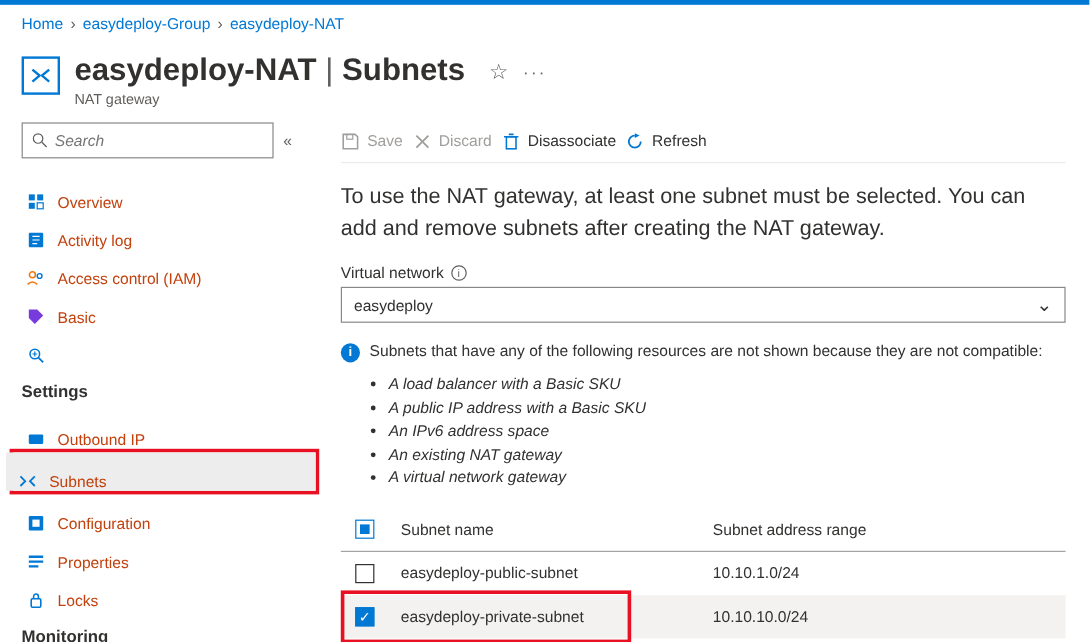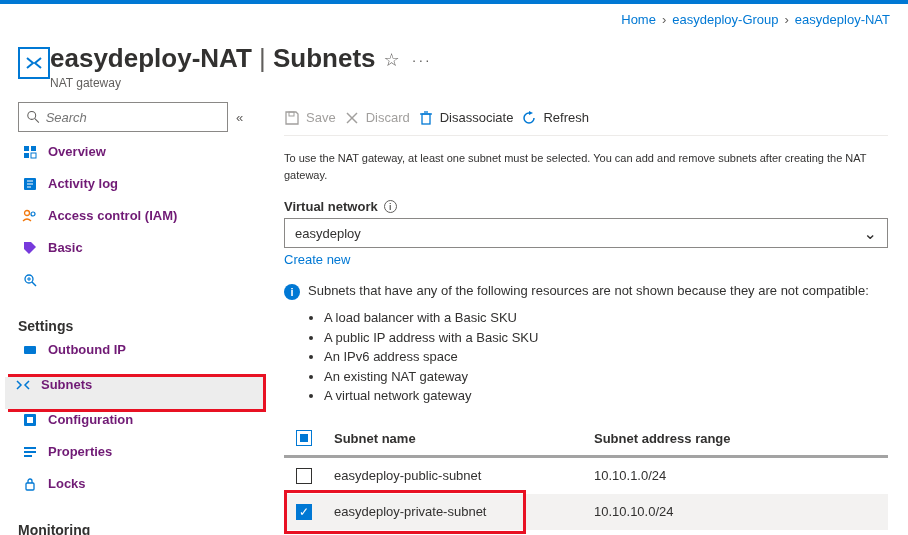--- a/index.html
+++ b/index.html
@@ -10,29 +10,28 @@
     background: #ffffff;
     width: 908px;
   }
   .topbar { height: 4px; background: #0078d4; }
   .breadcrumb {
     padding: 8px 18px;
     font-size: 13px;
     display: flex;
     align-items: center;
     gap: 6px;
-    justify-content: flex-end;
   }
   .breadcrumb a { color: #0078d4; text-decoration: none; cursor: pointer; }
   .breadcrumb .sep { color: #605e5c; }
   .header {
     display: flex;
     align-items: flex-start;
     padding: 8px 18px 4px;
-    gap: 0;
+    gap: 12px;
   }
   .header-icon {
     width: 32px; height: 32px;
     border: 2px solid #0078d4;
     color: #0078d4;
     font-size: 18px;
     display: flex; align-items: center; justify-content: center;
     margin-top: 4px;
   }
   .header h1 { font-size: 26px; font-weight: 600; }
@@ -57,27 +56,26 @@
     gap:6px;
   }
   .search-box input {
     border:none; outline:none;
     font-size:13px; color:#605e5c;
     width:100%;
     font-style: italic;
   }
   .collapse { cursor:pointer; color:#605e5c; font-size:13px;}
   .nav-item {
-    display:flex; align-items:flex-start;
+    display:flex; align-items:flex-end;
     height: 32px;
     gap: 10px;
     padding-left: 4px;
     cursor:pointer;
-    color: #701a75;
-    font-weight: bold;
+    color: #c2410c;
   }
   .nav-item.active {
     background: #ededed;
     margin-left: -6px;
     padding-left: 10px;
     margin-right: 0px;
   }
   .nav-icon { width:16px; height:16px; display:flex; align-items:center; justify-content:center; flex-shrink:0;}
   .section-head {
     font-size: 14px;
@@ -93,22 +91,22 @@
     display:flex; align-items:center;
     gap: 8px;
     height: 36px;
     border-bottom: 1px solid #edebe9;
     margin-bottom: 14px;
     color: #323130;
   }
   .tb-btn { display:flex; align-items:center; gap:6px; cursor:pointer; }
   .tb-btn.disabled { color: #a19f9d; cursor: default; }
   .tb-icon { width:16px; height:16px; display:flex; align-items:center; justify-content:center;}
-  .info-text { font-size:11px; line-height:1.5; margin-bottom:16px;}
-  .field-label { font-size:13px; display:flex; align-items:center; gap:6px; margin-bottom:4px;font-weight:bold;}
+  .info-text { font-size:18px; line-height:1.5; margin-bottom:16px;}
+  .field-label { font-size:13px; display:flex; align-items:center; gap:6px; margin-bottom:4px;}
   .info-circle {
     width:13px; height:13px; border:1px solid #605e5c; border-radius:50%;
     font-size:9px; display:flex; align-items:center; justify-content:center;
     color:#605e5c;
   }
   .dropdown {
     border:1px solid #8a8886;
     height: 30px;
     display:flex; align-items:center; justify-content:space-between;
     padding: 0 10px;
@@ -121,28 +119,28 @@
     margin: 16px 0 8px;
   }
   .info-banner .iicon {
     width:16px; height:16px; border-radius:50%;
     background:#0078d4; color:#fff;
     font-size:11px; font-weight:bold;
     display:flex; align-items:center; justify-content:center;
     flex-shrink:0; margin-top:1px;
   }
   ul.compat { margin: 6px 0 16px 40px; }
-  ul.compat li { line-height: 1.5; }
+  ul.compat li { line-height: 1.5; font-style: italic; }
   .table-head, .table-row {
     display:grid;
     grid-template-columns: 50px 260px 1fr;
     align-items:center;
     height: 36px;
   }
-  .table-head { font-weight:700; border-bottom:3px solid #a3a3a3;}
+  .table-head { font-weight:400; border-bottom:1px solid #a3a3a3;}
   .table-row.sel { background:#f3f2f1; }
   .cb {
     width:16px; height:16px;
     border:1px solid #323130;
     margin-left:12px;
     display:flex; align-items:center; justify-content:center;
     cursor:pointer;
   }
   .cb.header-cb { border-color:#0078d4; }
   .cb.header-cb::after { content:""; width:8px; height:8px; background:#0078d4;}
@@ -354,21 +352,20 @@
     <div class="info-text">To use the NAT gateway, at least one subnet must be selected. You can add and remove subnets after creating the NAT gateway.</div>
 
     <div class="field-label">
       <span>Virtual network</span>
       <span class="info-circle">i</span>
     </div>
     <div class="dropdown">
       <span>easydeploy</span>
       <span class="chev">⌄</span>
     </div>
-    <div style="margin-top:4px;"><span class="link">Create new</span></div>
 
     <div class="info-banner">
       <span class="iicon">i</span>
       <span>Subnets that have any of the following resources are not shown because they are not compatible:</span>
     </div>
     <ul class="compat">
       <li>A load balancer with a Basic SKU</li>
       <li>A public IP address with a Basic SKU</li>
       <li>An IPv6 address space</li>
       <li>An existing NAT gateway</li>

